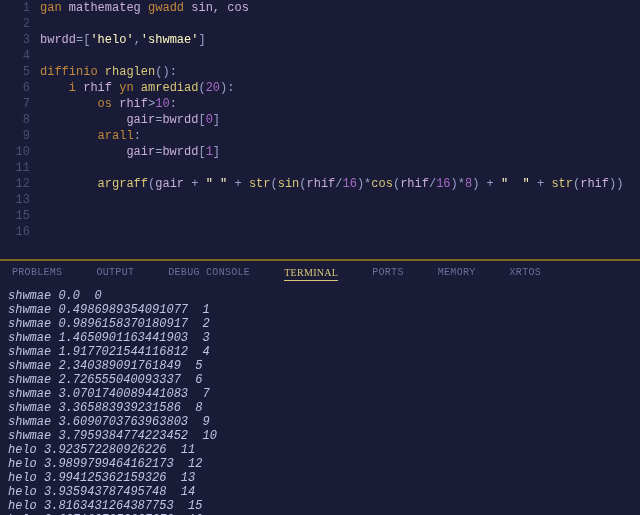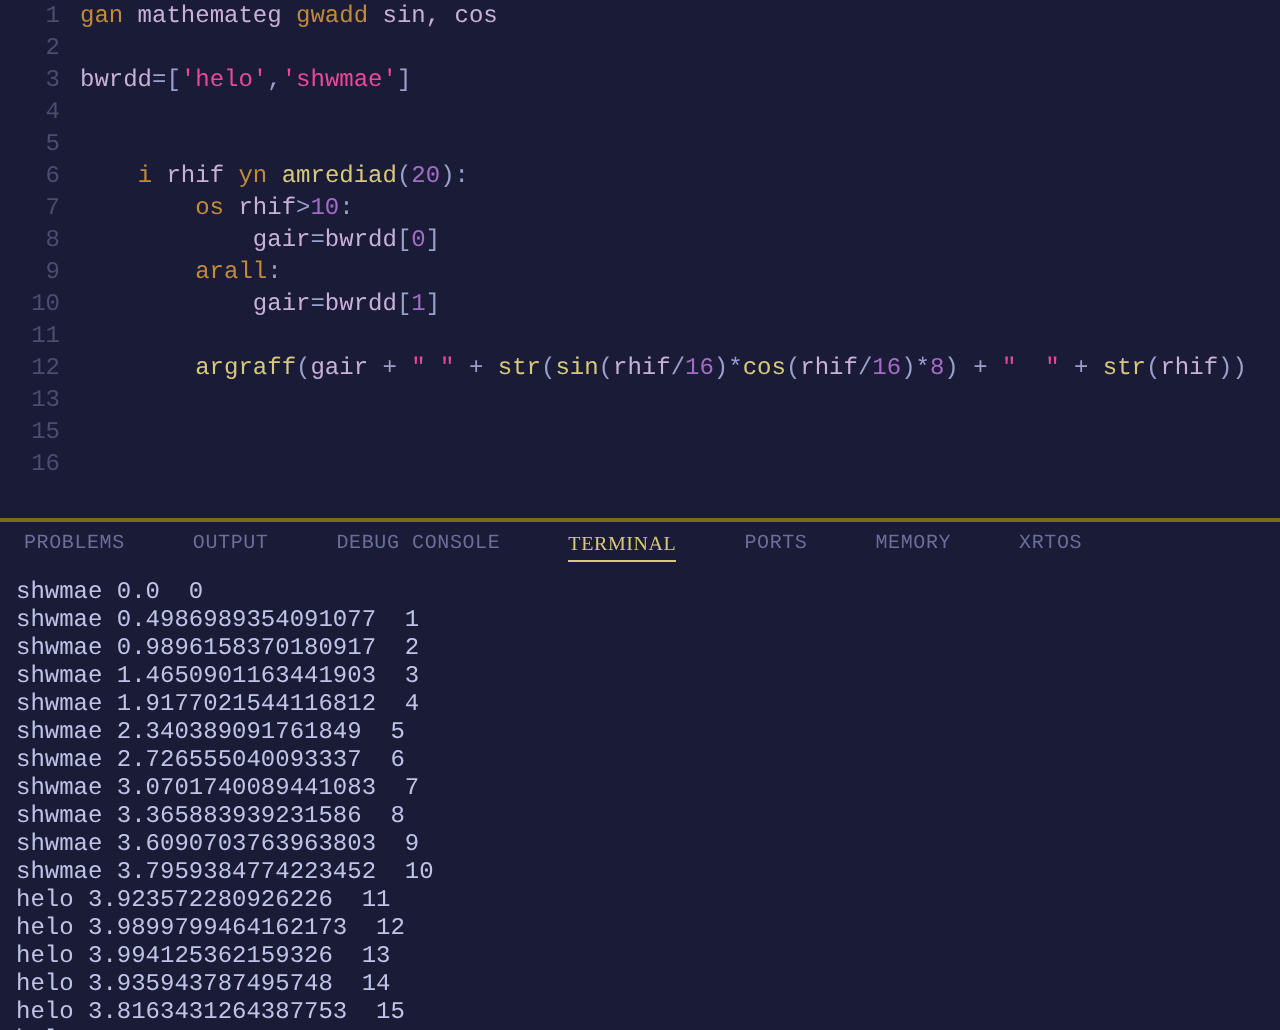--- a/index.html
+++ b/index.html
@@ -28,21 +28,21 @@
     padding-right: 10px;
     color: #4a4d70;
     user-select: none;
     flex-shrink: 0;
   }
   .code-text {
     white-space: pre;
     color: #c8b0d8;
   }
   .kw { color: #c28a3a; }
-  .str { color: #ec4899; }
+  .str { color: #fef9c3; }
   .fn { color: #d8c87a; }
   .num { color: #a56bc7; }
   .punc { color: #9aa0cc; }
   .divider {
     height: 0;
     border-top: 2px solid #7a6c1f;
     margin-top: 4px;
   }
   .panel-tabs {
     display: flex;
@@ -66,20 +66,21 @@
     padding: 4px 8px 8px 8px;
     font-size: 12px;
     line-height: 14px;
     color: #bfc3e6;
     background: #1a1b36;
     white-space: pre;
   }
   .term-line {
     height: 14px;
     white-space: pre;
+    font-style: italic;
   }
 </style>
 </head>
 <body>
 
 <div class="editor" id="editor">
     <div class="code-line">
       <span class="gutter">1</span>
       <span class="code-text"><span class="kw">gan</span><span class="code-text"> mathemateg </span><span class="kw">gwadd</span><span class="code-text"> sin, cos</span></span>
     </div>
@@ -90,20 +91,21 @@
     <div class="code-line">
       <span class="gutter">3</span>
       <span class="code-text"><span class="code-text">bwrdd</span><span class="punc">=[</span><span class="str">'helo'</span><span class="punc">,</span><span class="str">'shwmae'</span><span class="punc">]</span></span>
     </div>
     <div class="code-line">
       <span class="gutter">4</span>
       <span class="code-text"></span>
     </div>
     <div class="code-line">
       <span class="gutter">5</span>
+      <span class="code-text"><span class="kw">diffinio</span><span class="code-text"> </span><span class="fn">rhaglen</span><span class="punc">():</span></span>
     </div>
     <div class="code-line">
       <span class="gutter">6</span>
       <span class="code-text"><span class="code-text">    </span><span class="kw">i</span><span class="code-text"> rhif </span><span class="kw">yn</span><span class="code-text"> </span><span class="fn">amrediad</span><span class="punc">(</span><span class="num">20</span><span class="punc">):</span></span>
     </div>
     <div class="code-line">
       <span class="gutter">7</span>
       <span class="code-text"><span class="code-text">        </span><span class="kw">os</span><span class="code-text"> rhif</span><span class="punc">&gt;</span><span class="num">10</span><span class="punc">:</span></span>
     </div>
     <div class="code-line">

